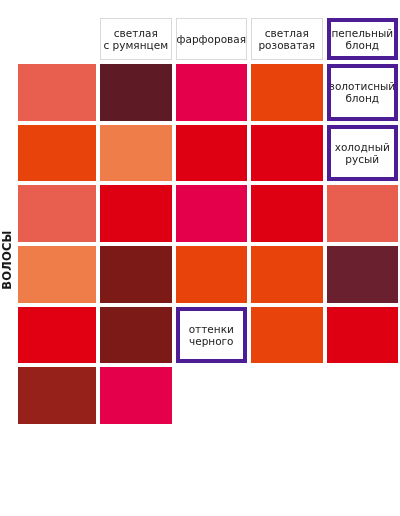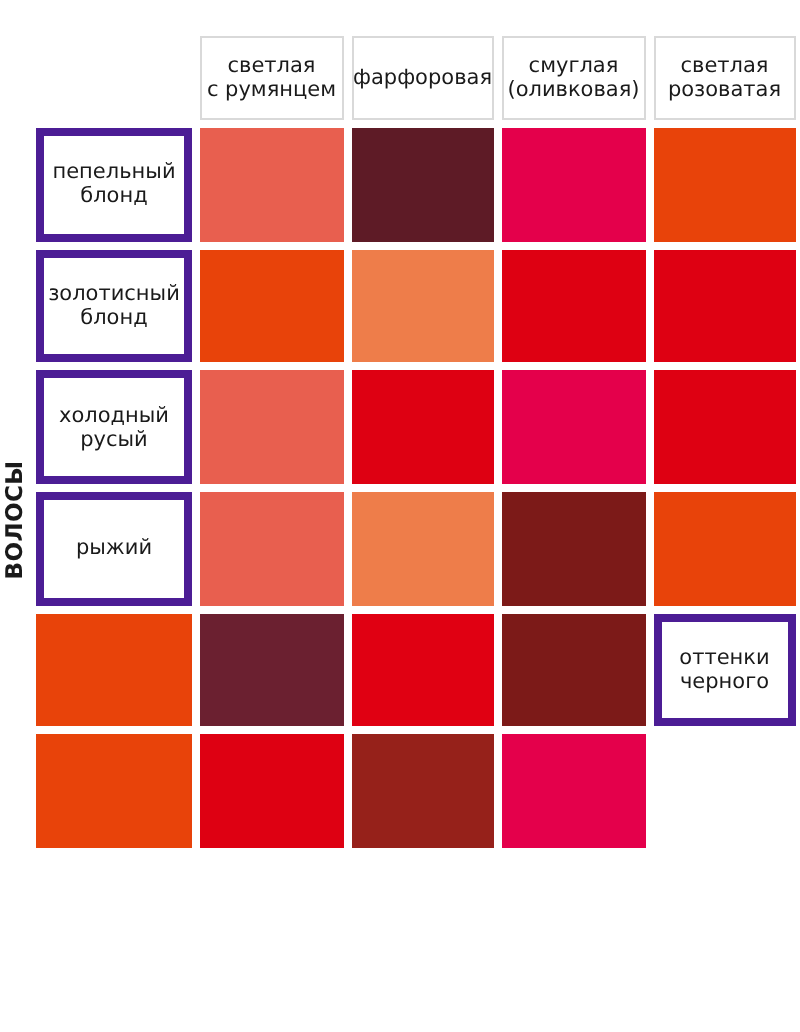--- a/index.html
+++ b/index.html
@@ -121,22 +121,20 @@
 
   <div class="left-title">ВОЛОСЫ</div>
 
   <div class="grid">
 
     <div class="cell corner"></div>
 
     <div class="cell col-head">светлая
 с румянцем</div>
     <div class="cell col-head">фарфоровая</div>
-    <div class="cell col-head">смуглая
-(оливковая)</div>
     <div class="cell col-head">светлая
 розоватая</div>
 
     <div class="cell row-head">пепельный
 блонд</div>
     <div class="cell swatch" style="background-color: rgb(232, 95, 79);"></div>
     <div class="cell swatch" style="background-color: rgb(94, 27, 38);"></div>
     <div class="cell swatch" style="background-color: rgb(228, 0, 75);"></div>
     <div class="cell swatch" style="background-color: rgb(232, 67, 10);"></div>
 
@@ -147,21 +145,20 @@
     <div class="cell swatch" style="background-color: rgb(222, 0, 18);"></div>
     <div class="cell swatch" style="background-color: rgb(222, 0, 18);"></div>
 
     <div class="cell row-head">холодный
 русый</div>
     <div class="cell swatch" style="background-color: rgb(232, 95, 79);"></div>
     <div class="cell swatch" style="background-color: rgb(222, 0, 18);"></div>
     <div class="cell swatch" style="background-color: rgb(228, 0, 75);"></div>
     <div class="cell swatch" style="background-color: rgb(222, 0, 18);"></div>
 
-    <div class="cell row-head">рыжий</div>
     <div class="cell swatch" style="background-color: rgb(232, 95, 79);"></div>
     <div class="cell swatch" style="background-color: rgb(238, 125, 74);"></div>
     <div class="cell swatch" style="background-color: rgb(124, 26, 24);"></div>
     <div class="cell swatch" style="background-color: rgb(232, 67, 10);"></div>
 
     <div class="cell swatch" style="background-color: rgb(232, 67, 10);"></div>
     <div class="cell swatch" style="background-color: rgb(107, 32, 48);"></div>
     <div class="cell swatch" style="background-color: rgb(224, 0, 18);"></div>
     <div class="cell swatch" style="background-color: rgb(124, 26, 24);"></div>
 

